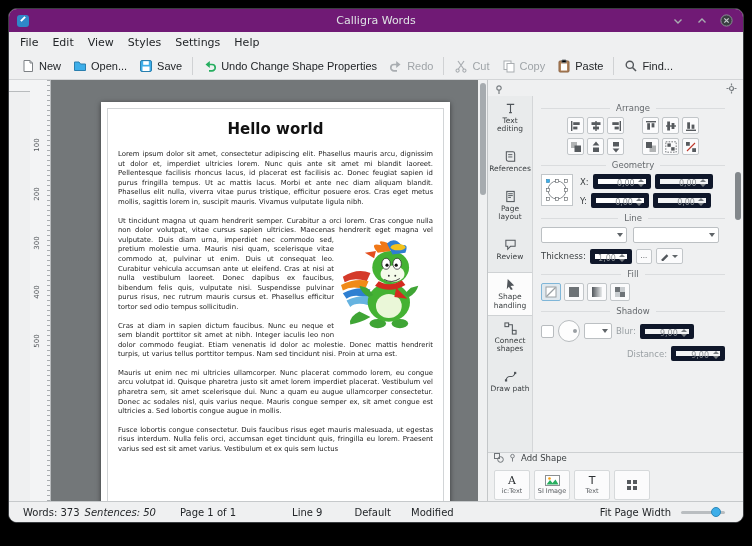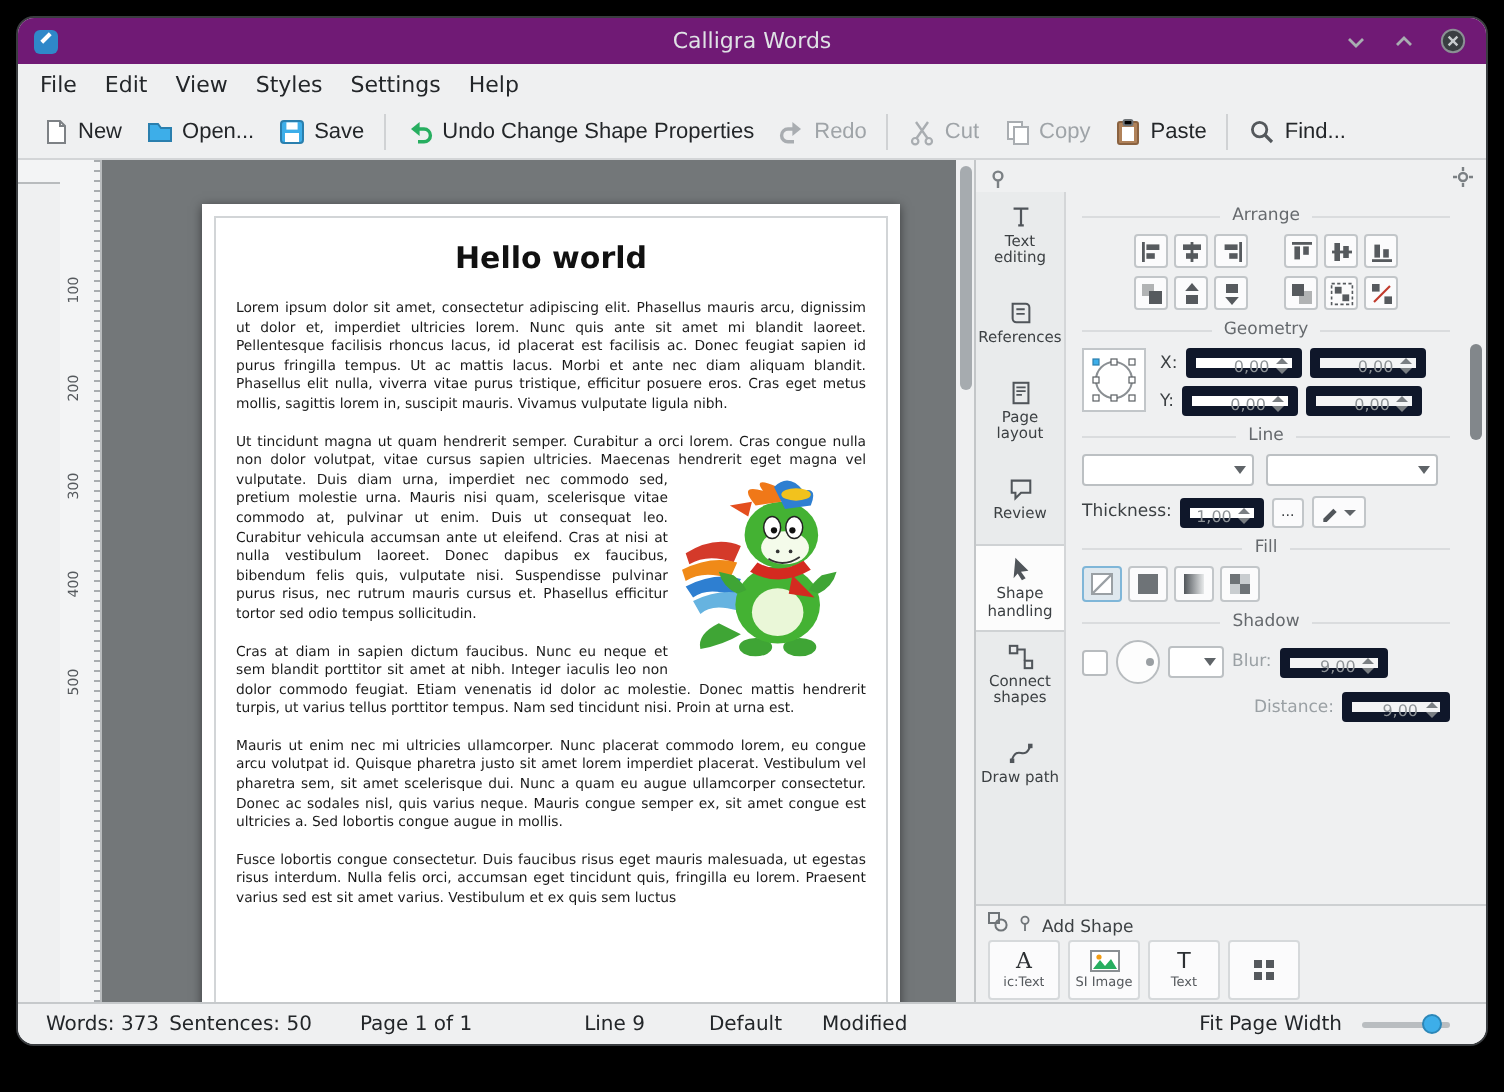--- a/index.html
+++ b/index.html
@@ -107,31 +107,31 @@
   .dial { width:22px; height:22px; border-radius:50%; background:#fdfdfd; border:1px solid #b8bcbf; position:relative; flex:none; }
   .dial::after { content:""; position:absolute; right:2px; top:8px; width:4px; height:4px; border-radius:50%; background:#9a9fa3; }
   .shadow-r2 { justify-content:flex-end; margin-top:4px; }
   .glabel { font-size:8.5px; color:#9aa0a4; }
 
   .dockscroll { width:10px; position:relative; flex:none; }
   .dockscroll .handle { position:absolute; left:2px; width:6px; border-radius:3px; background:#7e8periodic387; background:#82878b; top:76px; height:48px; }
 
   
   .addshape { height:49px; border-top:1px solid #cdd0d2; flex:none; display:flex; flex-direction:column; }
-  .as-header { height:16px; display:flex; align-items:flex-end; gap:4px; padding:0 6px; font-size:8.5px; color:#3c4043; }
+  .as-header { height:16px; display:flex; align-items:flex-start; gap:4px; padding:0 6px; font-size:8.5px; color:#3c4043; }
   .as-body { flex:1; display:flex; align-items:center; gap:4px; padding:0 6px; }
   .tile { width:36px; height:30px; display:flex; flex-direction:column; align-items:center; justify-content:center; gap:1px;
     background:#fbfbfc; border:1px solid #d6d9db; border-radius:2px; }
   .tile .glyphA { font-family:"DejaVu Serif",serif; font-size:11px; color:#2c3033; line-height:1; }
   .tile .glyphT { font-size:11px; color:#2c3033; line-height:1; }
   .tile .tlabel { font-size:6.5px; color:#55595d; white-space:nowrap; overflow:hidden; max-width:34px; }
 
   
   .statusbar { height:21px; border-top:1px solid #c6c9cb; display:flex; align-items:center; padding:0 14px; font-size:10px; color:#232629; flex:none; background:#eff0f1; }
-  .sb-words { margin-right:5px; } .sb-sent { margin-right:24px; } .sb-page { margin-right:56px; }
+  .sb-words { margin-right:5px; } .sb-sent { margin-right:24px;font-style:italic; } .sb-page { margin-right:56px; }
   .sb-line { margin-right:32px; } .sb-style { margin-right:20px; }
   .sb-spacer { flex:1; }
   .sb-zoommode { margin-right:10px; }
   .zoomslider { position:relative; width:44px; height:12px; margin-right:4px; }
   .zoomslider .ztrack { position:absolute; left:0; right:0; top:5px; height:3px; border-radius:2px; background:#b9bdc0; }
   .zoomslider .zhandle { position:absolute; top:1px; left:30px; width:10px; height:10px; border-radius:50%; background:#3daee9; border:1px solid #2c87b8; }
 </style>
 </head>
 <body>
 

